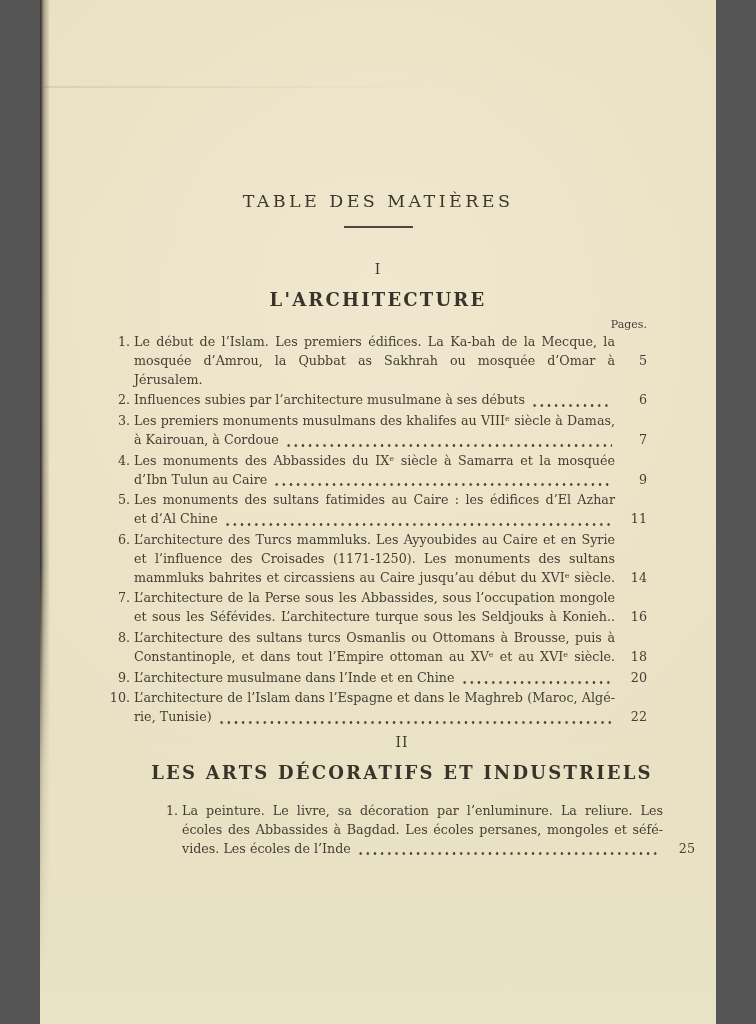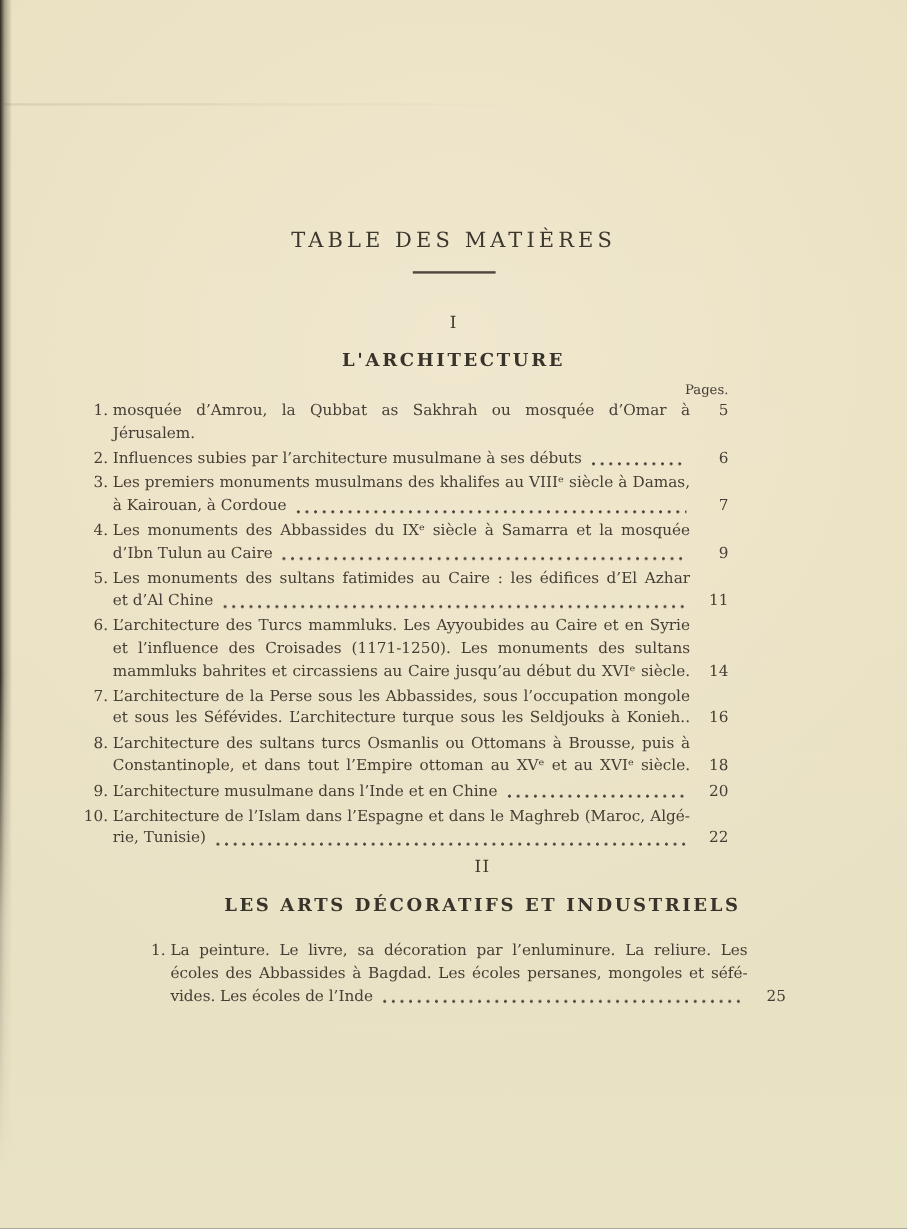--- a/index.html
+++ b/index.html
@@ -1,17 +1,17 @@
 <!DOCTYPE html>
 <html><head>
 <meta charset="utf-8">
 <style>
   html,body { margin:0; padding:0; background:#555; }
   .sheet {
-    position:relative; width:756px; height:1024px; margin:0 auto;
+    position:relative; width:676px; height:1024px; margin:0 auto;
     overflow:hidden;
     font-family:"DejaVu Serif","DejaVu Sans",serif;
     color:#433d33;
     background:
       radial-gradient(130% 95% at 50% 28%, rgba(255,252,240,0.28), rgba(255,252,240,0) 62%),
       linear-gradient(180deg, #e9dfc0 0%, #eae0c2 45%, #e8e1c4 78%, #e9e3c6 100%);
   }
   .edge-left {
     position:absolute; left:0; top:0; width:10px; height:100%;
     background:linear-gradient(to right, rgba(18,14,8,0.88), rgba(18,14,8,0.30) 40%, rgba(18,14,8,0) 100%);
@@ -27,21 +27,21 @@
     font-size:17.5px; line-height:21px; font-weight:400;
     letter-spacing:3.4px; color:#3c372d; white-space:nowrap;
   }
   .rule { width:69px; height:2px; background:#4e473c; margin:14px auto 0; }
 
   .section:first-child { margin-top:33px; }
   .section + .section { margin-top:7px;padding-left:48px; }
   .numeral { text-align:center; font-size:14px; line-height:16px; letter-spacing:1px; color:#3e382e; }
   .heading {
     margin-top:15px; text-align:center; font-weight:700;
-    font-size:15px; line-height:16px; letter-spacing:2.2px; color:#39342b; white-space:nowrap;
+    font-size:18px; line-height:16px; letter-spacing:2.2px; color:#39342b; white-space:nowrap;
   }
   .content { margin-left:94px; width:513px; }
   .pages-label { text-align:right; font-size:11px; line-height:13px; margin-top:10px; margin-bottom:2px; color:#45403a; }
   .items.no-label { margin-top:21px; }
 
   .item { position:relative; margin-bottom:2px; font-size:12.7px; line-height:18.8px; color:#443e34; }
   .num { position:absolute; left:-29px; width:25px; text-align:right; }
   .line.mid { text-align:justify; text-align-last:justify; margin-right:32px; }
   .line.last { display:flex; align-items:baseline; }
   .line.last .t { flex:0 1 auto; white-space:nowrap; }
@@ -65,20 +65,21 @@
   <div id="sections">
       <div class="section">
         <div class="numeral">I</div>
         <div class="heading">L'ARCHITECTURE</div>
         <div class="content">
           <div class="pages-label">Pages.</div>
           <div class="items">
             <div class="item">
               <span class="num">1.</span>
               <div class="lines">
+                <div class="line mid">Le début de l’Islam. Les premiers édifices. La Ka-bah de la Mecque, la</div>
                 <div class="line last full">
                   <span class="t">mosquée d’Amrou, la Qubbat as Sakhrah ou mosquée d’Omar à Jérusalem.</span>
                   <span class="pg">5</span>
                 </div>
               </div>
             </div>
             <div class="item">
               <span class="num">2.</span>
               <div class="lines">
                 <div class="line last">

